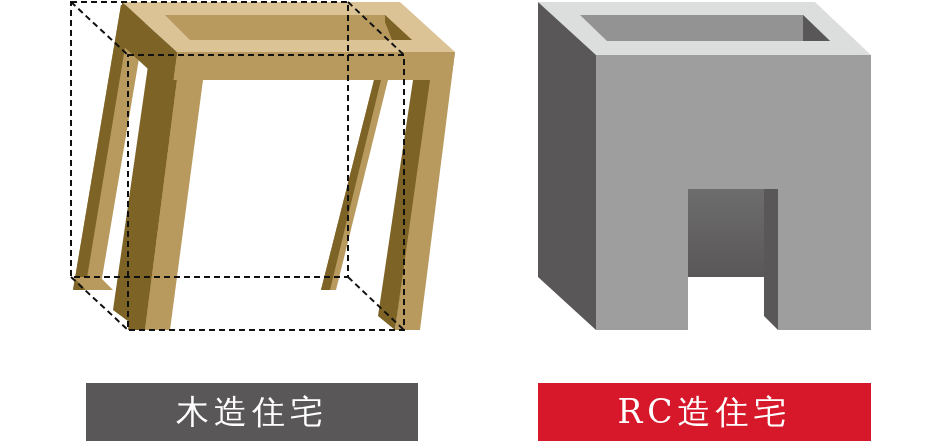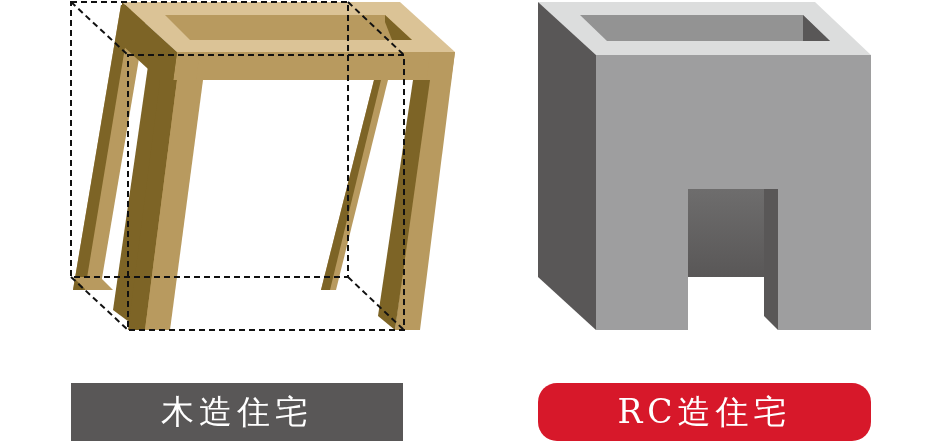--- a/index.html
+++ b/index.html
@@ -65,14 +65,14 @@
         <stop offset="0" stop-color="#6e6d6d"></stop>
         <stop offset="1" stop-color="#595757"></stop>
       </linearGradient>
     </defs>
     <rect x="688" y="189" width="90" height="141" fill="#ffffff"></rect>
     <rect x="688" y="189" width="76" height="88" fill="url(#doorGrad)"></rect>
     <polygon points="764,189 778,189 778,330 764,316" fill="#595757"></polygon>
   </g>
 </svg>
 
-<div class="label-box label-wood" style="background:#595757;">木造住宅</div>
-<div class="label-box label-rc" style="background:#d7182a;border-radius:19px;">RC造住宅</div>
+<div class="label-box label-wood" style="background:#595757;margin-left:15px;">木造住宅</div>
+<div class="label-box label-rc" style="background:#d7182a;">RC造住宅</div>
 
 </body></html>

